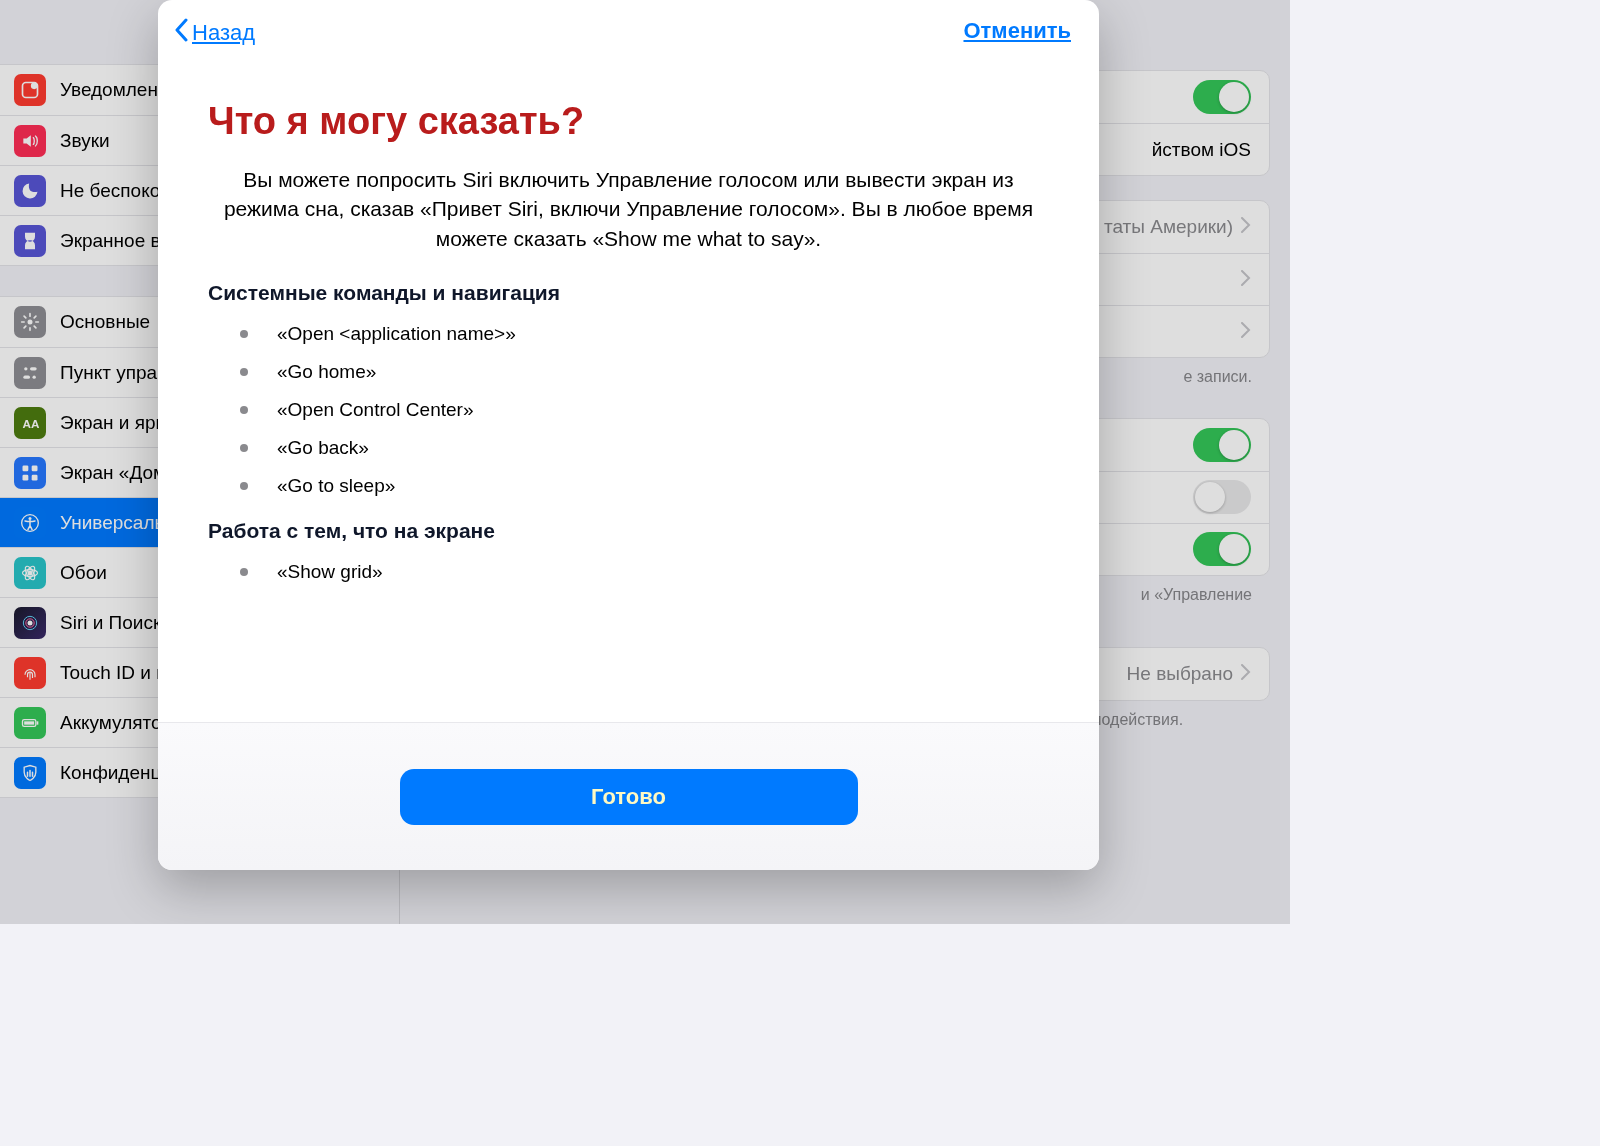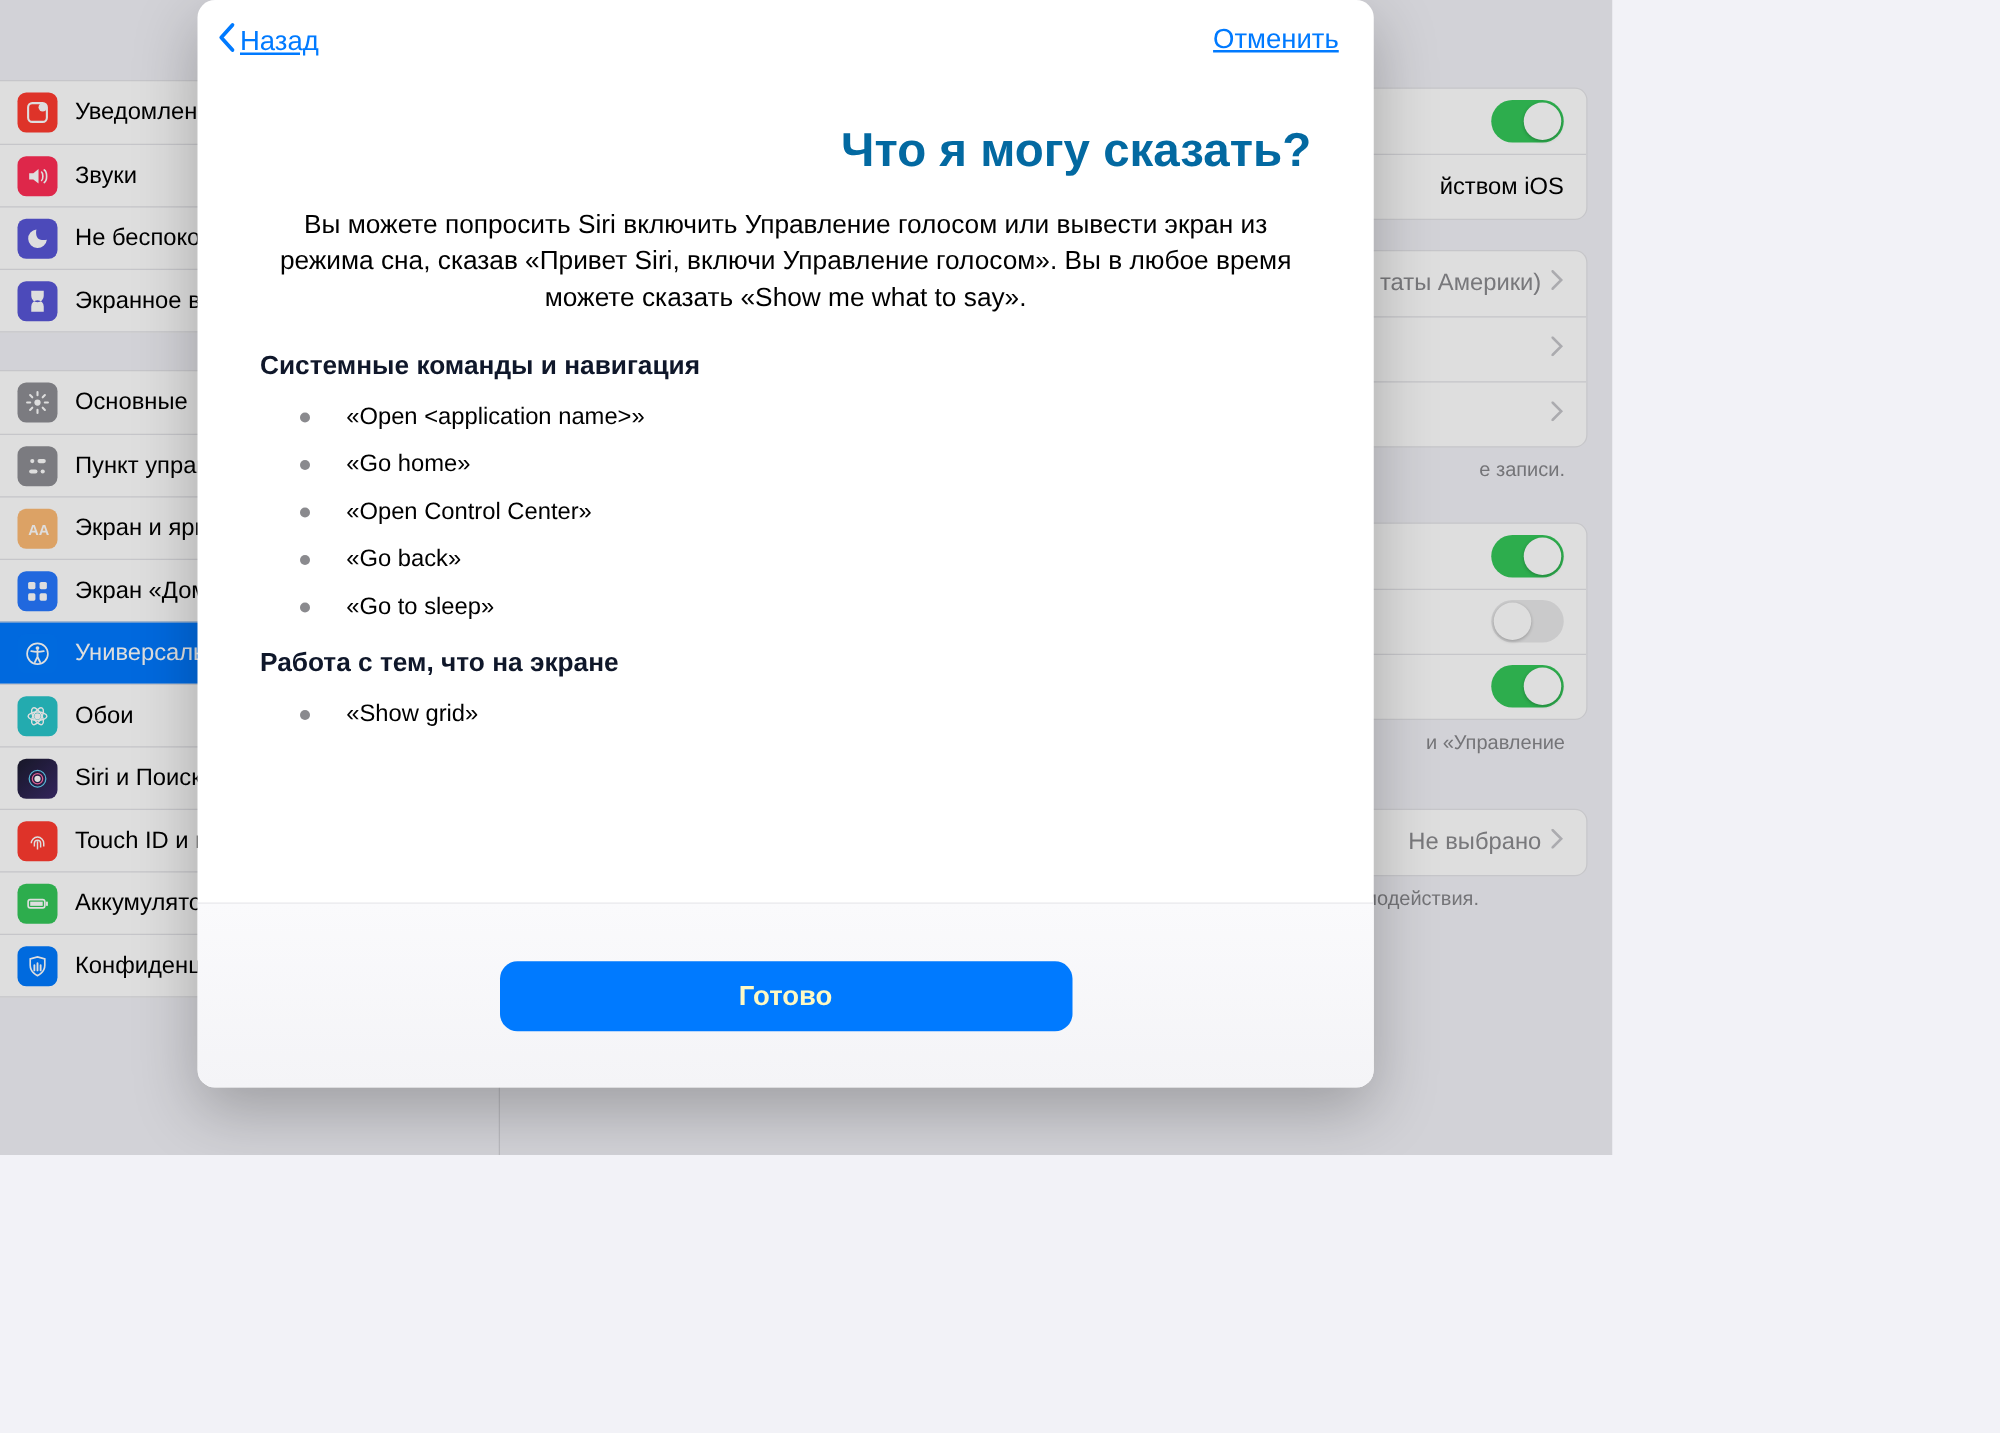--- a/index.html
+++ b/index.html
@@ -33,34 +33,34 @@
   .toggle.on .knob { right: 2px; }
   .toggle.off .knob { left: 2px; }
   .footer-note { font-size: 16px; color: #86868a; padding: 8px 18px 0; line-height: 1.35; }
 
   
   .dim { position: absolute; inset: 0; background: rgba(0,0,0,.13); }
   .modal { position: absolute; left: 158px; top: 0; width: 941px; height: 870px; background: #fff; border-radius: 14px; box-shadow: 0 18px 50px rgba(0,0,0,.25); display: flex; flex-direction: column; overflow: hidden; }
   .modal-header { display: flex; align-items: flex-start; justify-content: space-between; padding: 18px 28px 0 16px; height: 52px; }
   .modal-back { display: flex; align-items: center; color: #007aff; font-size: 22px; text-decoration: underline; cursor: pointer; gap: 2px; }
   .modal-back svg { width: 16px; height: 24px; }
-  .modal-cancel { color: #007aff; font-size: 22px; text-decoration: underline; cursor: pointer; }
+  .modal-cancel { color: #007aff; font-size: 22px; text-decoration: underline; cursor: pointer; font-weight: bold; }
   .modal-body { flex: 1; overflow: hidden; padding: 48px 50px 0; }
-  .modal-title { font-size: 38px; font-weight: 700; text-align: right; color: #0369a1; margin-bottom: 22px; }
+  .modal-title { font-size: 38px; font-weight: 700; text-align: left; color: #b91c1c; margin-bottom: 22px; }
   .modal-desc { font-size: 21px; text-align: center; color: #000; line-height: 1.4; margin: 0 auto 28px; max-width: 820px; }
   .section-h { font-size: 21px; font-weight: 700; color: #0f172a; margin: 14px 0 10px; }
   .cmd-list { list-style: none; padding-left: 32px; }
   .cmd-item { display: flex; align-items: center; gap: 29px; font-size: 19px; color: #000; padding: 8px 0; }
   .bullet { width: 8px; height: 8px; border-radius: 4px; background: #8a8a8e; flex-shrink: 0; }
   .modal-footer { height: 148px; background: linear-gradient(#fafafc,#f4f4f7); border-top: 1px solid #e8e8ec; display: flex; align-items: center; justify-content: center; }
   .done-btn { background: #007aff; color: #fef9c3; font-size: 22px; font-weight: 600; border: none; border-radius: 14px; width: 458px; height: 56px; cursor: pointer; }
 
   
   .ic-red{background:#ff3b30}.ic-red2{background:#ff2d55}.ic-purple{background:#5856d6}.ic-purple2{background:#5856d6}
-  .ic-gray{background:#8e8e93}.ic-gray2{background:#8e8e93}.ic-bluea{background:#fdba74}.ic-blueh{background:#2678ff}
+  .ic-gray{background:#8e8e93}.ic-gray2{background:#8e8e93}.ic-bluea{background:#4d7c0f}.ic-blueh{background:#2678ff}
   .ic-acc{background:#007aff}.ic-wall{background:#29c5c9}.ic-siri{background:linear-gradient(135deg,#1b1b2e,#3a2a6a)}
   .ic-touch{background:#ff3b30}.ic-batt{background:#34c759}.ic-hand{background:#007aff}
 </style>
 </head>
 <body>
 
 <div class="bg">
 
   <div class="sidebar">
     <div class="sidebar-title">На</div>

